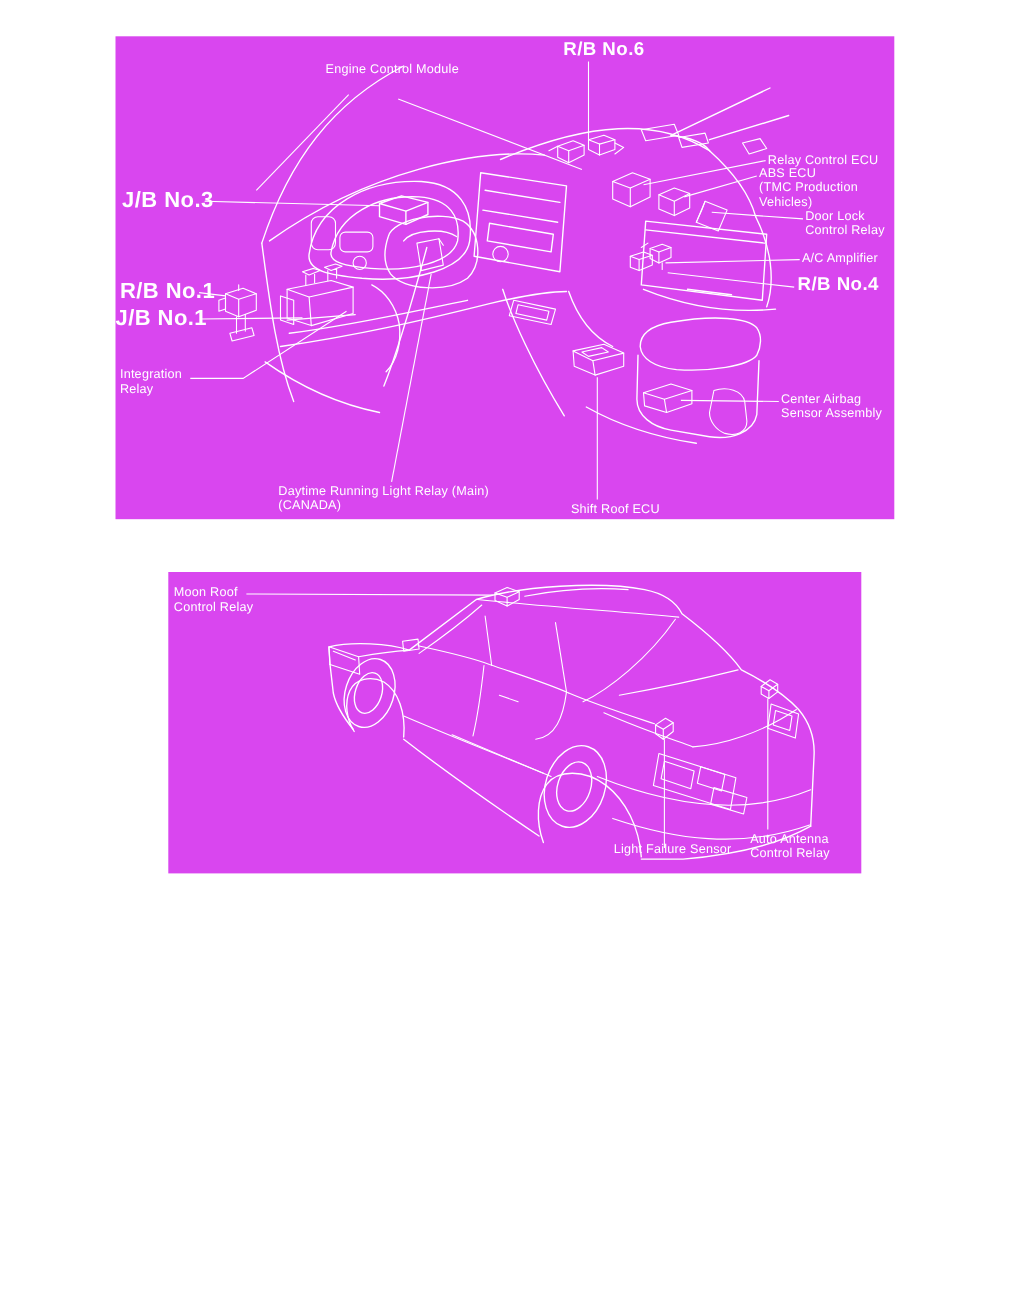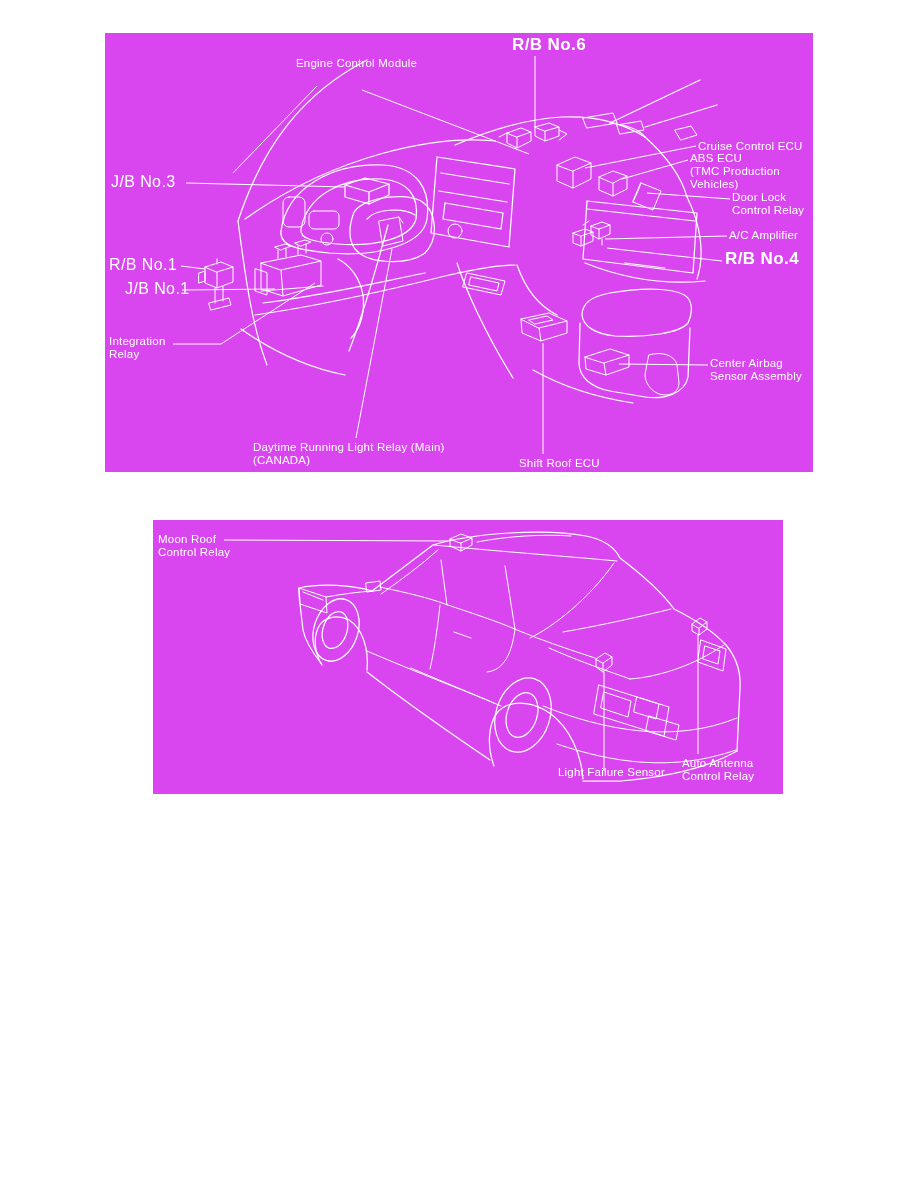--- a/index.html
+++ b/index.html
@@ -4,21 +4,21 @@
 <style>
   html,body{margin:0;padding:0;background:#ffffff;}
   #page{position:relative;width:918px;height:1188px;background:#ffffff;overflow:hidden;
         font-family:"Liberation Sans", sans-serif;}
   .panel{position:absolute;background:#d946ef;}
   #panel1{left:105px;top:33px;width:708px;height:439px;}
   #panel2{left:153px;top:520px;width:610px;height:274px;padding-left:20px;}
   .panel svg{position:absolute;left:0;top:0;}
   .lbl{position:absolute;color:#ffffff;font-size:11.5px;line-height:13px;
        white-space:pre-line;letter-spacing:0.2px;}
-  .b16{font-weight:normal;font-size:16px;line-height:18px;letter-spacing:0.4px;}
+  .b16{font-weight:bold;font-size:20px;line-height:18px;letter-spacing:0.4px;}
   .b17{font-weight:bold;font-size:17px;line-height:19px;letter-spacing:0.4px;}
   .art{fill:none;stroke:#ffffff;stroke-width:1.25;stroke-linecap:round;stroke-linejoin:round;}
   .fine{fill:none;stroke:#ffffff;stroke-width:1;stroke-linecap:round;stroke-linejoin:round;}
   .leader{fill:none;stroke:#ffffff;stroke-width:1;}
 </style>
 </head>
 <body>
 
 <div id="page">
 
@@ -184,24 +184,24 @@
         <path d="M603,332 L514,331"></path>
         <path d="M251,405 L287,216"></path>
         <path d="M438,421 L438,310"></path>
       </g>
     </svg>
 
     <div class="lbl b17" style="left:407px;top:2px">R/B No.6</div>
     <div class="lbl" style="left:191px;top:24px">Engine Control Module</div>
     <div class="lbl b16" style="left:6px;top:140px">J/B No.3</div>
     <div class="lbl b16" style="left:4px;top:223px">R/B No.1</div>
-    <div class="lbl b16" style="left:20px;top:247px">J/B No.1</div>
+    <div class="lbl b16" style="left:0;top:247px">J/B No.1</div>
     <div class="lbl" style="left:4px;top:302px">Integration
 Relay</div>
-    <div class="lbl" style="left:593px;top:107px">Cruise Control ECU</div>
+    <div class="lbl" style="left:593px;top:107px">Relay Control ECU</div>
     <div class="lbl" style="left:585px;top:119px">ABS ECU
 (TMC Production
  Vehicles)</div>
     <div class="lbl" style="left:627px;top:158px">Door Lock
 Control Relay</div>
     <div class="lbl" style="left:624px;top:196px">A/C Amplifier</div>
     <div class="lbl b17" style="left:620px;top:216px">R/B No.4</div>
     <div class="lbl" style="left:605px;top:324px">Center Airbag
 Sensor Assembly</div>
     <div class="lbl" style="left:148px;top:408px">Daytime Running Light Relay (Main)

